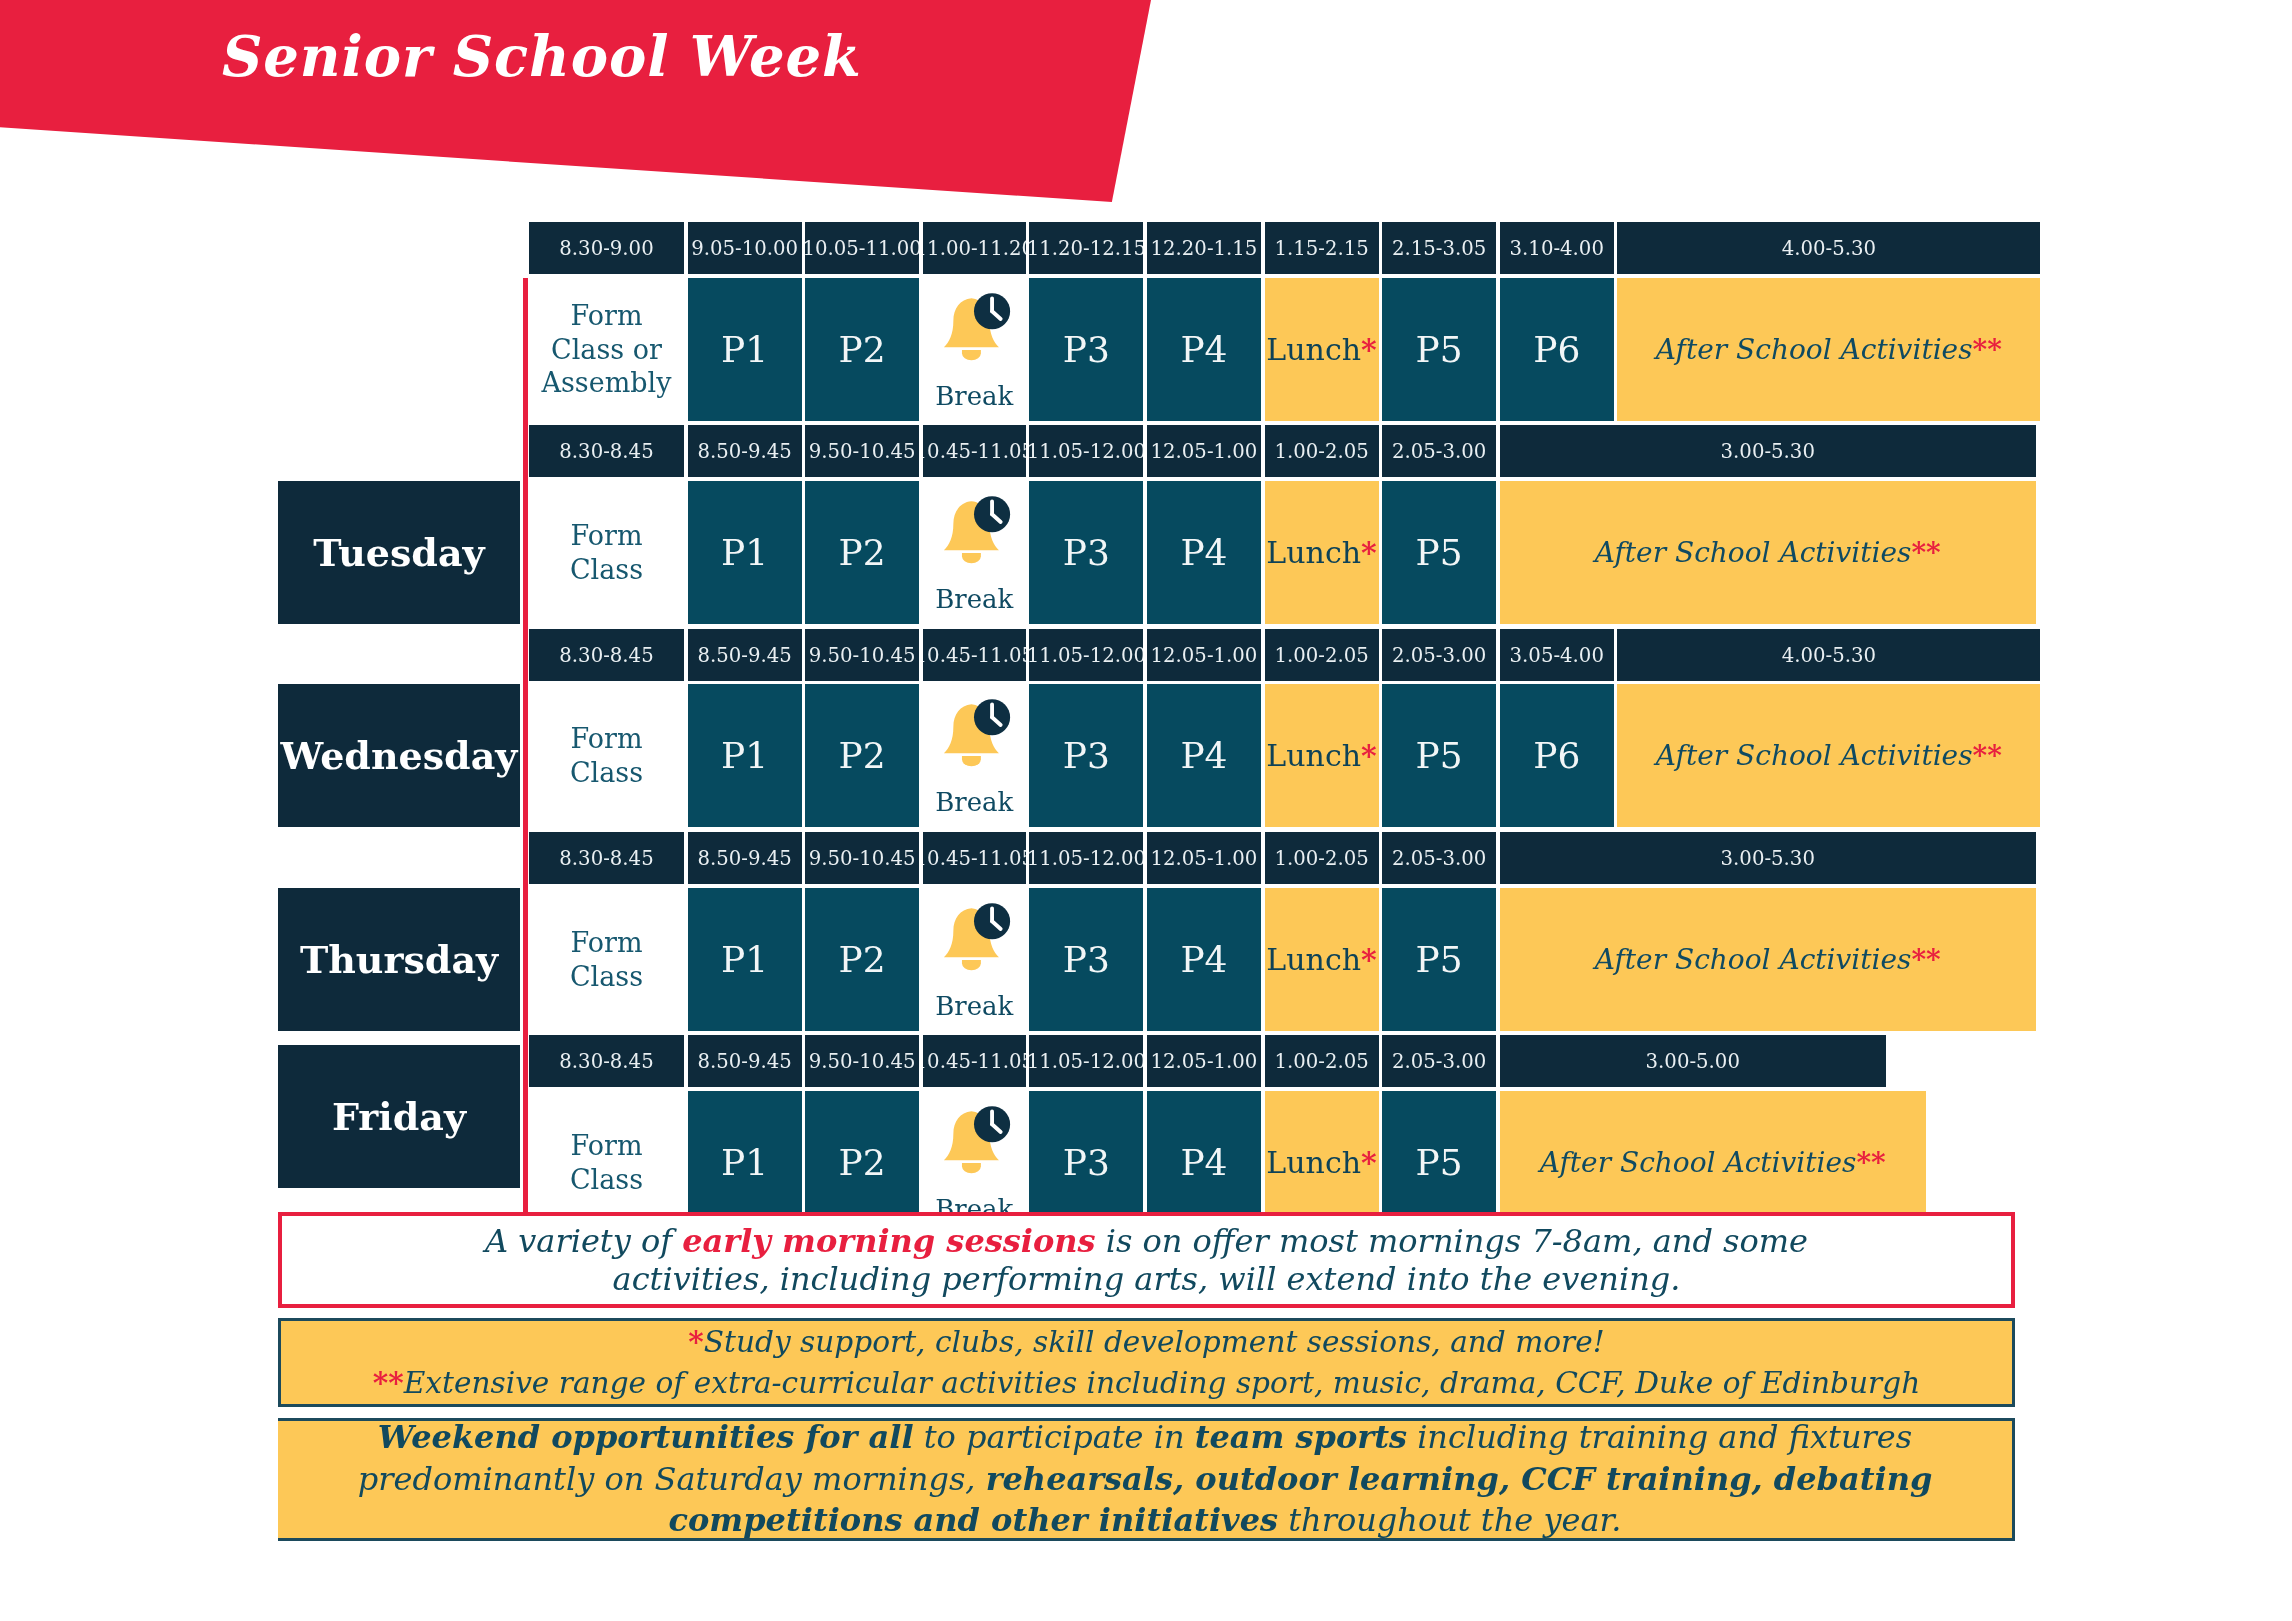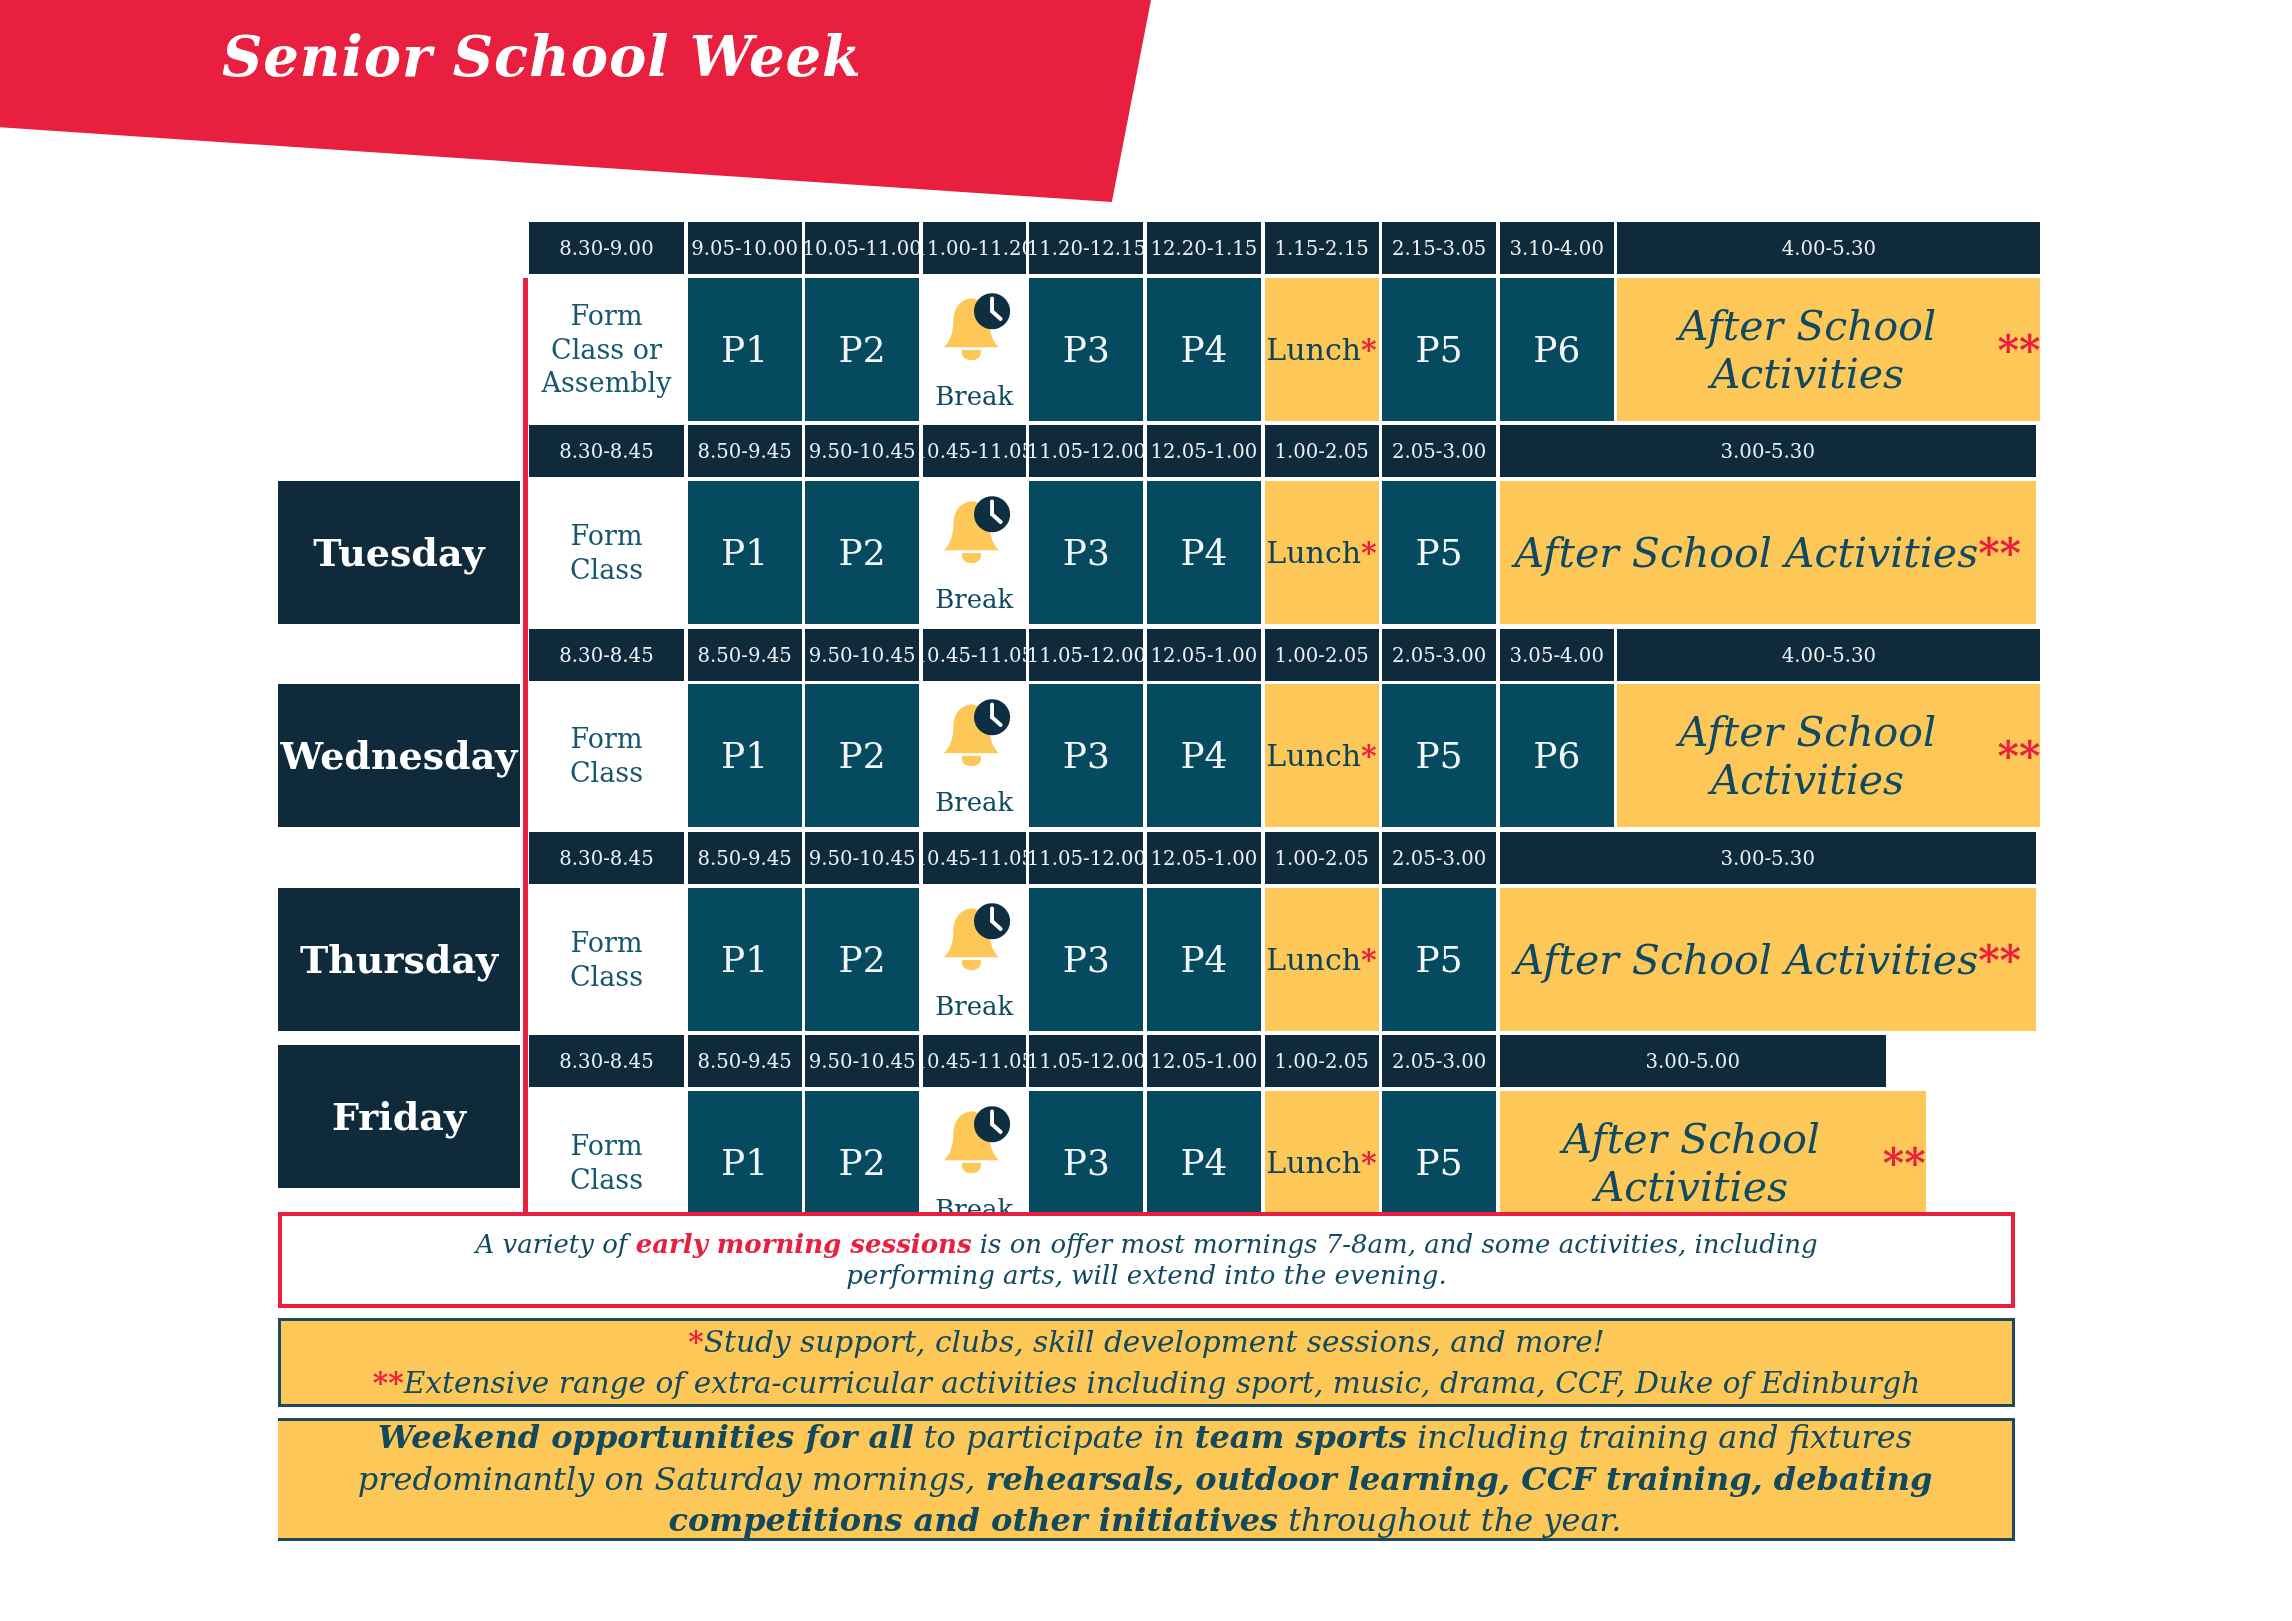--- a/index.html
+++ b/index.html
@@ -25,30 +25,30 @@
   .time-cell{background:var(--navy);color:#e9eff2;font-size:19.7px;display:flex;
              align-items:center;justify-content:center;white-space:nowrap;overflow:hidden;}
   .day-label{position:absolute;left:278px;width:242px;height:143px;background:var(--navy);
              color:#ffffff;font-weight:bold;font-size:38px;display:flex;align-items:center;justify-content:center;}
   .row{position:absolute;left:529px;display:flex;gap:3.6px;height:143px;}
   .cell{display:flex;align-items:center;justify-content:center;text-align:center;}
   .cell.period{background:var(--teal);color:#f2f6f7;font-size:36px;}
   .cell.form{background:#ffffff;color:#17586f;font-size:27px;line-height:1.25;padding:0 7.2px;box-sizing:border-box;}
   .cell.break{background:#ffffff;color:#0f4a62;font-size:26px;flex-direction:column;gap:1.8px;}
   .cell.lunch{background:var(--yellow);color:#0e4257;font-size:30px;}
-  .cell.activities{background:var(--yellow);color:#0f4a62;font-size:41px;font-style:italic;}
+  .cell.activities{background:var(--yellow);color:#0f4a62;font-size:28px;font-style:italic;}
   .mark{color:var(--red);font-weight:bold;font-style:normal;}
   .cell.activities .mark{font-style:italic;}
   .break-label{font-size:26px;color:#0f4a62;}
   .red-line{position:absolute;left:523px;top:278px;width:5.4px;height:956px;background:var(--red);}
 
   
   .note-red{position:absolute;left:278px;top:1212px;width:1737px;height:96px;border:4.5px solid var(--red);
             box-sizing:border-box;background:#fff;display:flex;align-items:center;justify-content:center;
-            text-align:center;font-style:italic;font-size:26px;color:var(--ink);line-height:1.2;padding:0 134px;}
+            text-align:center;font-style:italic;font-size:32px;color:var(--ink);line-height:1.2;padding:0 134px;}
   .note-yellow{position:absolute;left:278px;top:1318px;width:1737px;height:89px;background:var(--yellow);
                border:3.6px solid #1c4a5c;box-sizing:border-box;display:flex;flex-direction:column;
                align-items:center;justify-content:center;text-align:center;font-style:italic;
                font-size:29.6px;color:var(--ink);line-height:1.35;}
   .weekend{position:absolute;left:278px;top:1418px;width:1737px;height:123px;display:flex;box-sizing:border-box;}
   .weekend-label{width:211px;background:var(--navy);color:#f6c24b;font-weight:bold;font-size:34px;
                  display:flex;align-items:center;justify-content:center;flex:none;}
   .weekend-body{flex:1;background:var(--yellow);border:3.6px solid #1c4a5c;border-left:none;box-sizing:border-box;
                 display:flex;align-items:center;justify-content:center;text-align:center;
                 font-style:italic;font-size:32px;color:var(--ink);line-height:1.3;padding:0 45px;}

